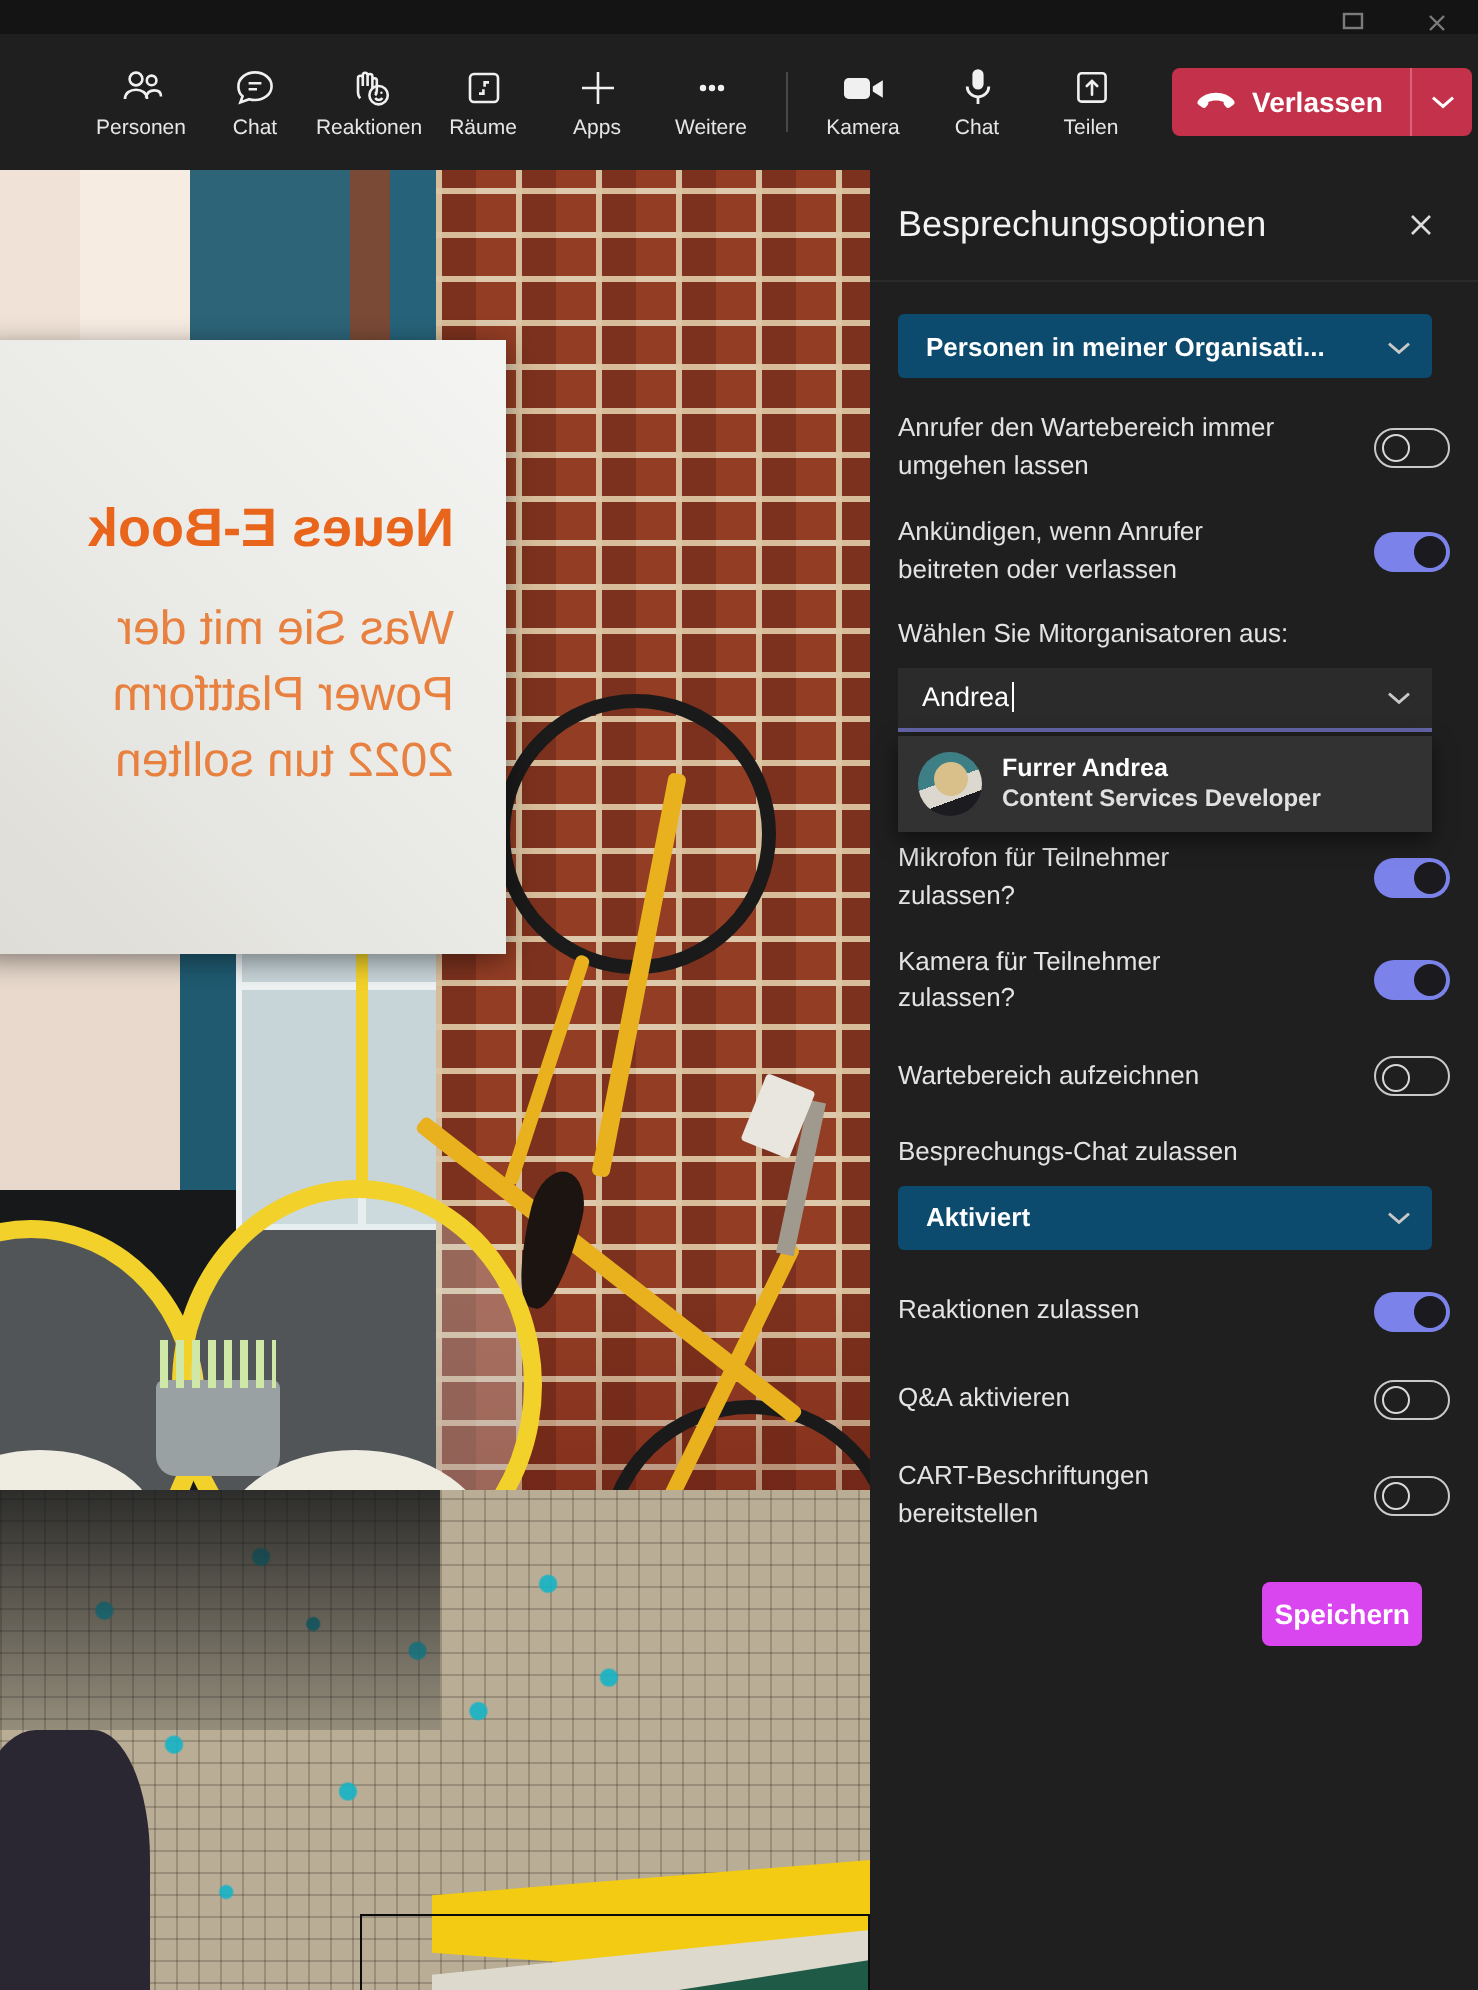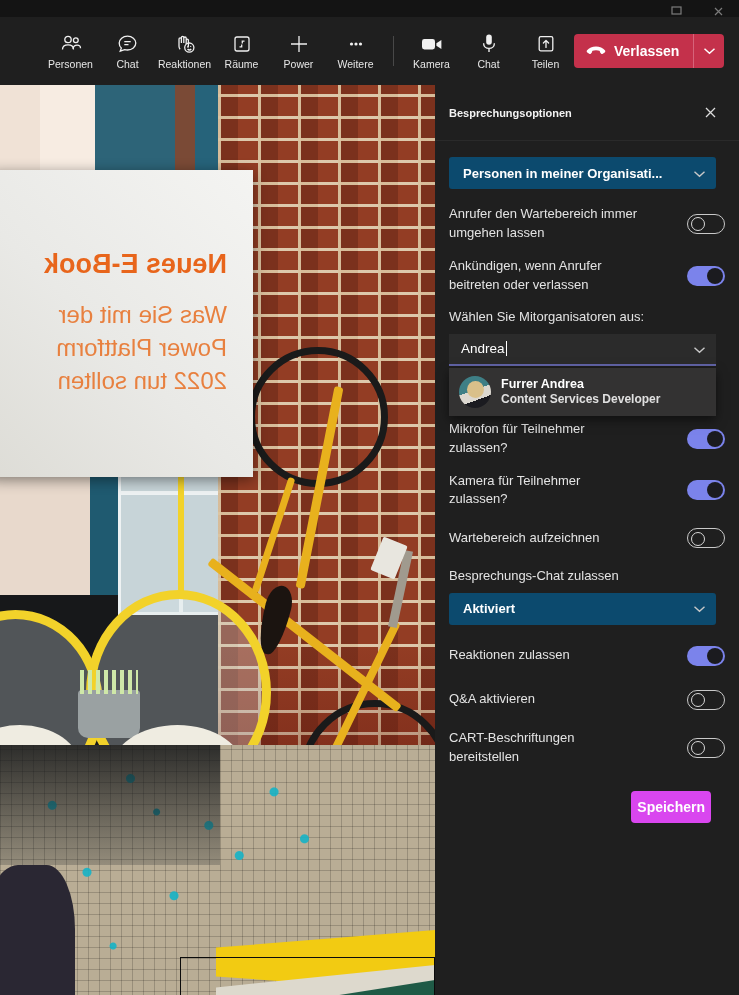--- a/index.html
+++ b/index.html
@@ -28,21 +28,21 @@
   .tb-item {
     width: 57px; height: 58px;
     display: flex; flex-direction: column; align-items: center; justify-content: center;
     gap: 4px; border-radius: 4px; cursor: pointer;
   }
   .tb-ico { height: 22px; display: flex; align-items: center; justify-content: center; }
   .tb-label { font-size: 10.5px; color: #e6e6e6; line-height: 1; white-space: nowrap; }
   .tb-sep { width: 1px; height: 30px; background: #484848; margin: 0 9px; }
 
   .leave {
-    display: flex; align-items: stretch; height: 34px; 
+    display: flex; align-items: stretch; height: 34px; margin-left: 12px;
     border-radius: 4px; overflow: hidden; background: #c4314b; cursor: pointer;
   }
   .leave-main { display: flex; align-items: center; gap: 8px; padding: 0 14px 0 12px; }
   .leave-main span { color: #fff; font-size: 14px; font-weight: 600; }
   .leave-div { width: 1px; background: #d6637a; }
   .leave-caret { width: 30px; display: flex; align-items: center; justify-content: center; }
 
   
   .stage { position: absolute; left: 0; top: 85px; width: 435px; height: 910px; overflow: hidden; background: #17181a; }
 
@@ -163,21 +163,21 @@
   }
   .share-h { font-size: 27px; font-weight: 700; color: #e8651b; line-height: 1.1; margin-bottom: 18px; white-space: nowrap; }
   .share-p { font-size: 24px; color: #e8803f; line-height: 1.38; white-space: nowrap; }
 
   
   .panel { position: absolute; left: 435px; top: 85px; width: 304px; height: 910px; background: #1f1f1f; }
   .panel-head {
     height: 56px; display: flex; align-items: center; justify-content: space-between;
     padding: 0 14px 0 14px; border-bottom: 1px solid #2a2a2a;
   }
-  .panel-title { font-size: 11px; font-weight: 700; color: #f3f3f3; }
+  .panel-title { font-size: 18px; font-weight: 400; color: #f3f3f3; }
   .panel-close { width: 30px; height: 30px; display:flex; align-items:center; justify-content:center; cursor:pointer; border-radius:4px; }
 
   .panel-body { padding: 16px 14px 0 14px; position: relative; }
 
   .field-label { font-size: 13px; color: #e3e3e3; margin-bottom: 8px; line-height: 1.35; }
 
   .select {
     width: 267px; height: 32px; background: #0c4a6e; border: none; border-radius: 3px;
     display: flex; align-items: center; justify-content: space-between;
     padding: 0 10px 0 14px; cursor: pointer; margin-bottom: 16px;
@@ -298,21 +298,21 @@
       </div>
       <div class="tb-label">Räume</div>
     </div>
 
     <div class="tb-item">
       <div class="tb-ico">
         <svg width="22" height="22" viewBox="0 0 22 22" fill="none" stroke="#f0f0f0" stroke-width="1.3">
           <path d="M11 3v16M3 11h16"></path>
         </svg>
       </div>
-      <div class="tb-label">Power</div>
+      <div class="tb-label">Apps</div>
     </div>
 
     <div class="tb-item">
       <div class="tb-ico">
         <svg width="22" height="20" viewBox="0 0 22 20" fill="#f0f0f0">
           <circle cx="6.5" cy="10" r="1.6"></circle>
             <circle cx="11" cy="10" r="1.6"></circle>
             <circle cx="15.5" cy="10" r="1.6"></circle>
         </svg>
       </div>

